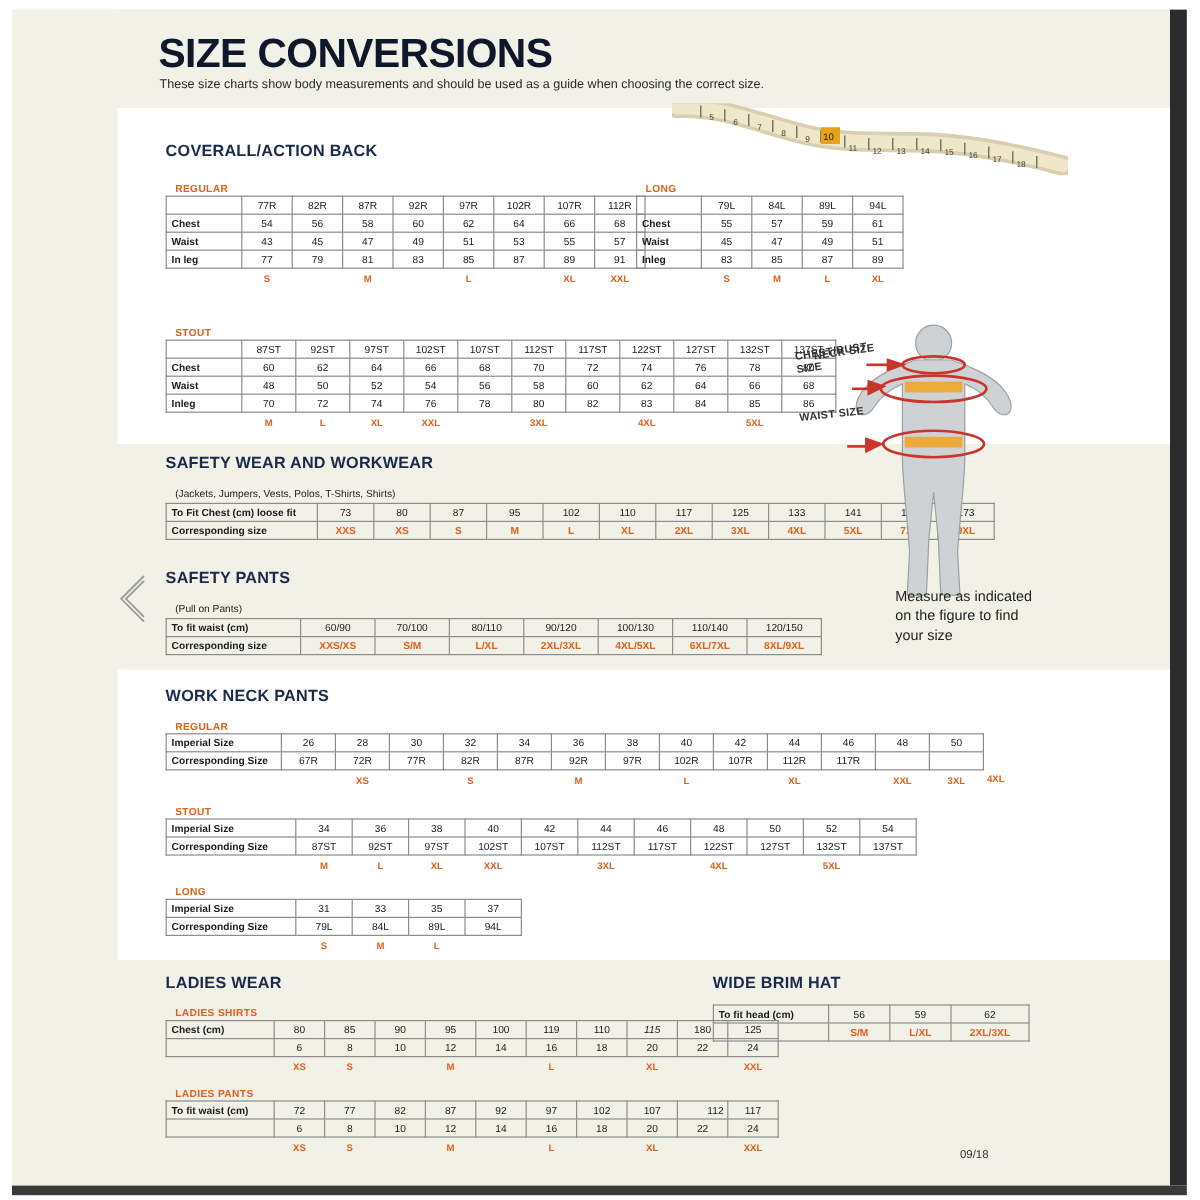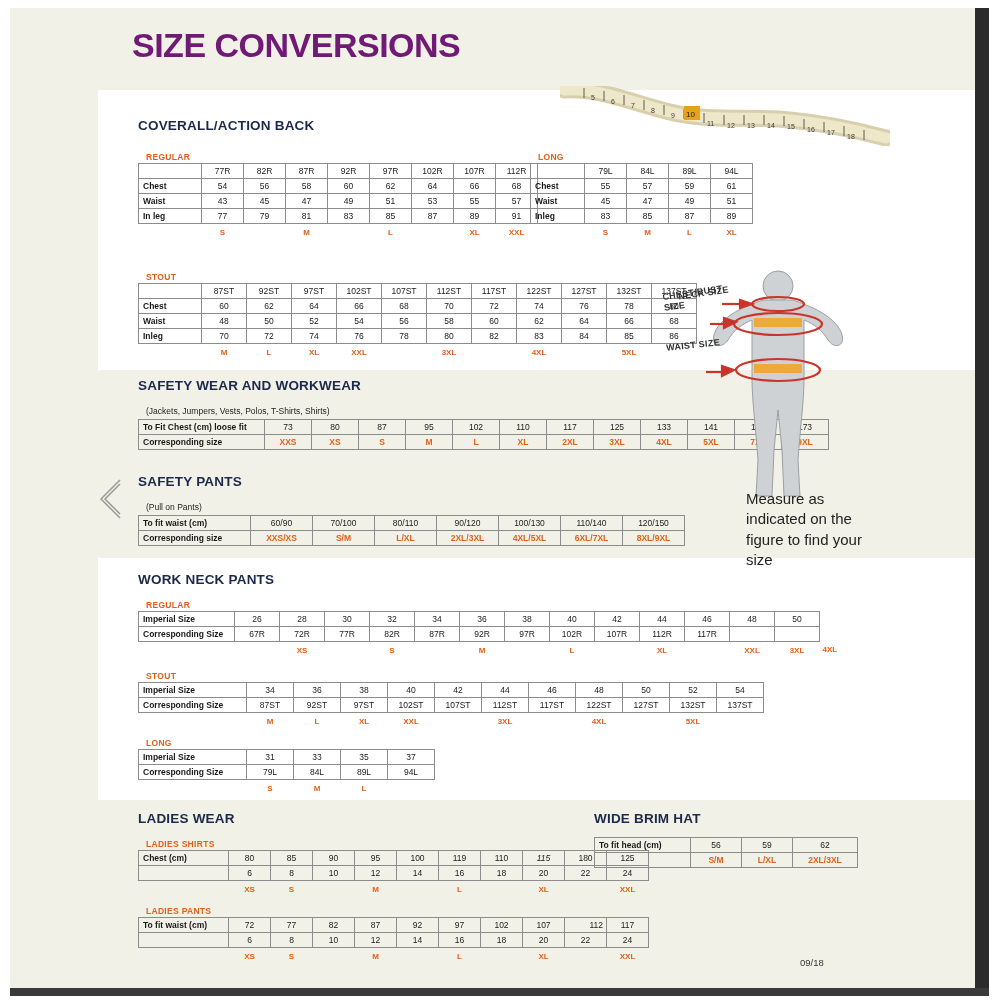--- a/index.html
+++ b/index.html
@@ -29,40 +29,40 @@
   .bottomshadow{
     position:absolute;left:10px;top:988px;width:979px;height:8px;
     background:#3a3a3a;
   }
   .band-cream{
     position:absolute;background:#f2f1e8;
   }
 
   h1.title{
     position:absolute;left:132px;top:26px;margin:0;
-    font-size:34px;letter-spacing:-0.5px;color:#701a75;font-weight:bold;
+    font-size:34px;letter-spacing:-0.5px;color:#0f172a;font-weight:bold;
   }
   .subtitle{
     position:absolute;left:133px;top:64px;
     font-size:10.5px;color:#2a2a2a;
   }
   .section-head{
     position:absolute;font-size:13.5px;font-weight:bold;color:#1b2a4a;
     letter-spacing:0.2px;
   }
   .sub-orange{
     position:absolute;font-size:8.5px;font-weight:bold;color:#e2601a;
     letter-spacing:0.3px;
   }
   .note{
     position:absolute;font-size:8.5px;color:#222;
   }
   .measure-note{
     position:absolute;left:746px;top:489px;width:120px;
-    font-size:15px;color:#222;line-height:1.35;
+    font-size:12px;color:#222;line-height:1.35;
   }
   .footer-date{
     position:absolute;left:800px;top:957px;font-size:9.5px;color:#333;
   }
 
   table.grid{
     position:absolute;border-collapse:collapse;
     font-size:8.5px;color:#1a1a1a;
   }
   table.grid td{
@@ -103,20 +103,21 @@
   <div class="sheet-white"></div>
 
   <div class="band-cream" style="left:98px;top:8px;width:877px;height:82px;"></div>
   <div class="band-cream" style="left:98px;top:370px;width:877px;height:188px;"></div>
   <div class="band-cream" style="left:98px;top:800px;width:877px;height:188px;"></div>
 
   <div class="rightshadow"></div>
   <div class="bottomshadow"></div>
 
   <h1 class="title">SIZE CONVERSIONS</h1>
+  <div class="subtitle">These size charts show body measurements and should be used as a guide when choosing the correct size.</div>
 
   <div class="tape">
     <svg width="330" height="60" viewBox="0 0 330 60">
       <path d="M4,4 C40,2 70,16 110,26 C150,36 190,30 230,34 C262,37 296,44 326,52" stroke="#d8cfae" stroke-width="17" fill="none" stroke-linecap="round"></path>
       <path d="M4,4 C40,2 70,16 110,26 C150,36 190,30 230,34 C262,37 296,44 326,52" stroke="#efe7c9" stroke-width="11" fill="none" stroke-linecap="round"></path>
       <g stroke="#5a5a50" stroke-width="1">
         <line x1="24" y1="2" x2="24" y2="12"></line>
         <line x1="44" y1="5" x2="44" y2="15"></line>
         <line x1="64" y1="9" x2="64" y2="19"></line>
         <line x1="84" y1="14" x2="84" y2="24"></line>

